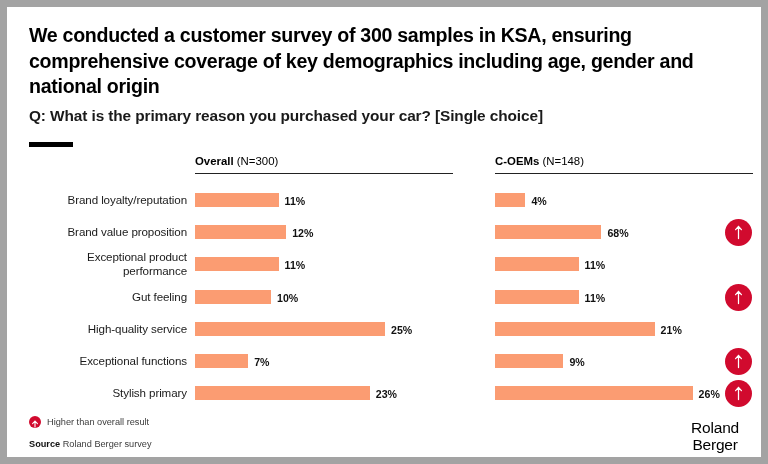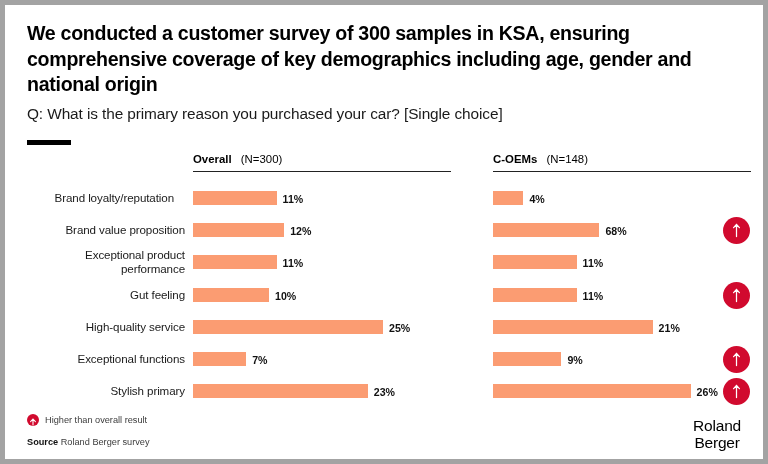--- a/index.html
+++ b/index.html
@@ -11,42 +11,42 @@
     font-family: "Liberation Sans", sans-serif;
     -webkit-font-smoothing: antialiased;
   }
   #slide {
     position: relative;
     width: 768px;
     height: 464px;
     background: #ffffff;
     overflow: hidden;
     box-sizing: border-box;
-    border: 5px solid #a3a3a3;
+    border: 7px solid #a3a3a3;
     padding-left: 16px;
   }
 
   
   .header {
     position: absolute;
     left: 22px;
     top: 16px;
     width: 716px;
   }
   .headline {
     font-size: 19.6px;
     font-weight: bold;
     line-height: 25.6px;
     letter-spacing: -0.3px;
     color: #000000;
     margin: 0;
   }
   .subhead {
     font-size: 15.4px;
-    font-weight: normal;
+    font-weight: bold;
     line-height: 20px;
     color: #1a1a1a;
     margin: 6px 0 0 0;
     letter-spacing: -0.1px;
   }
   .accent-rule {
     position: absolute;
     left: 22px;
     top: 135px;
     width: 44px;
@@ -62,21 +62,21 @@
     width: 768px;
     height: 464px;
   }
   .panel-title {
     position: absolute;
     font-size: 11.4px;
     color: #000000;
     white-space: nowrap;
   }
   .panel-title b { font-weight: bold; }
-  .panel-title span { font-weight: normal; margin-left: 6px; }
+  .panel-title span { font-weight: normal; }
   .panel-rule {
     position: absolute;
     height: 1px;
     background: #222222;
   }
 
   .row-label {
     position: absolute;
     text-align: right;
     font-size: 11.6px;
@@ -166,21 +166,21 @@
     <h1 class="headline">We conducted a customer survey of 300 samples in KSA, ensuring comprehensive coverage of key demographics including age, gender and national origin</h1>
     <p class="subhead">Q: What is the primary reason you purchased your car? [Single choice]</p>
   </div>
   <div class="accent-rule"></div>
 
   <div class="chart-area" id="chart-area">
       <div class="panel-title" style="left: 188px; top: 148px;"><b>Overall</b><span> (N=300)</span></div>
       <div class="panel-rule" style="left: 188px; top: 166px; width: 258px;"></div>
       <div class="panel-title" style="left: 488px; top: 148px;"><b>C-OEMs</b><span> (N=148)</span></div>
       <div class="panel-rule" style="left: 488px; top: 166px; width: 258px;"></div>
-      <div class="row-label" style="left: 7px; width: 162px; top: 186px;">Brand loyalty/reputation</div>
+      <div class="row-label" style="left: 18px; width: 162px; top: 186px;">Brand loyalty/reputation</div>
       <div class="row-label" style="left: 18px; width: 162px; top: 218.2px;">Brand value proposition</div>
       <div class="row-label" style="left: 18px; width: 162px; top: 243.4px;">Exceptional product performance</div>
       <div class="row-label" style="left: 18px; width: 162px; top: 282.6px; text-align: right;">Gut feeling</div>
       <div class="row-label" style="left: 18px; width: 162px; top: 314.8px;">High-quality service</div>
       <div class="row-label" style="left: 18px; width: 162px; top: 347px;">Exceptional functions</div>
       <div class="row-label" style="left: 18px; width: 162px; top: 379.2px;">Stylish primary</div>
       <div class="bar" style="left: 188px; top: 186px; width: 83.6px; background: rgb(251, 156, 114);"></div>
       <div class="bar-value" style="left: 277.6px; top: 188px;">11%</div>
       <div class="bar" style="left: 188px; top: 218.2px; width: 91.2px; background: rgb(251, 156, 114);"></div>
       <div class="bar-value" style="left: 285.2px; top: 220.2px;">12%</div>

